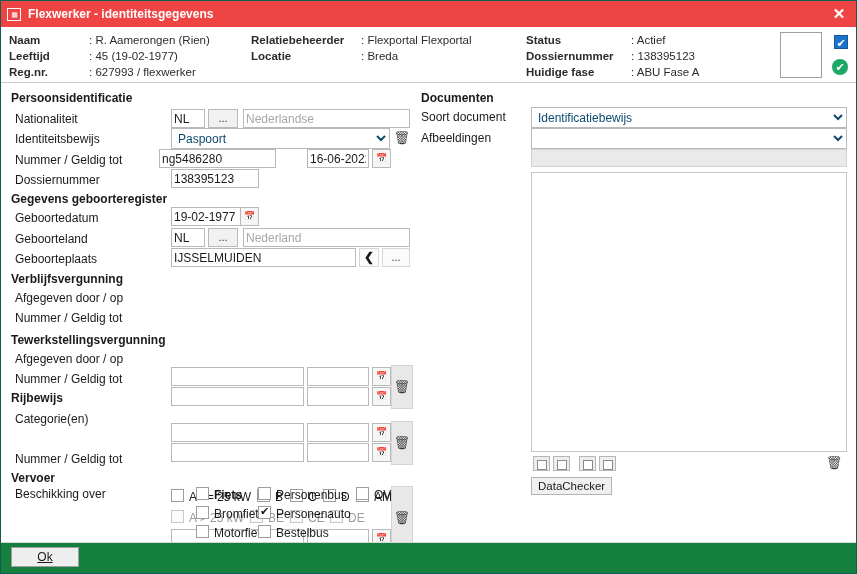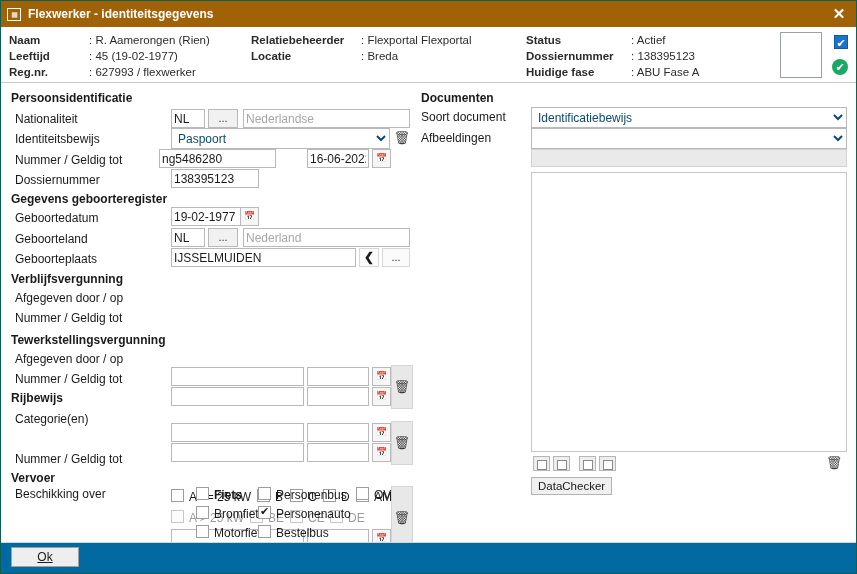--- a/index.html
+++ b/index.html
@@ -20,21 +20,21 @@
     left: 0; top: 0;
     width: 857px;
     height: 574px;
     border: 1px solid #0f5f52;
     box-sizing: border-box;
     background: #ffffff;
   }
   
   .titlebar {
     height: 26px;
-    background: #a16207;
+    background: #ef4444;
     color: #ffffff;
     display: flex;
     align-items: center;
     padding: 0 6px;
     box-sizing: border-box;
   }
   .titlebar .tb-icon {
     width: 14px; height: 13px;
     border: 1px solid #ffffff;
     margin-right: 7px;
@@ -318,21 +318,21 @@
     cursor: pointer;
   }
   
   .footer {
     position: absolute;
     left: 0;
     bottom: 0;
     width: 855px;
     height: 30px;
     border-top: 1px solid #d6d6d6;
-    background: #0369a1;
+    background: #15803d;
   }
   .ok-btn {
     position: absolute;
     left: 10px;
     top: 4px;
     width: 68px;
     height: 20px;
     border: 1px solid #9f9f9f;
     background: #eeeeee;
     font-size: 12px;

